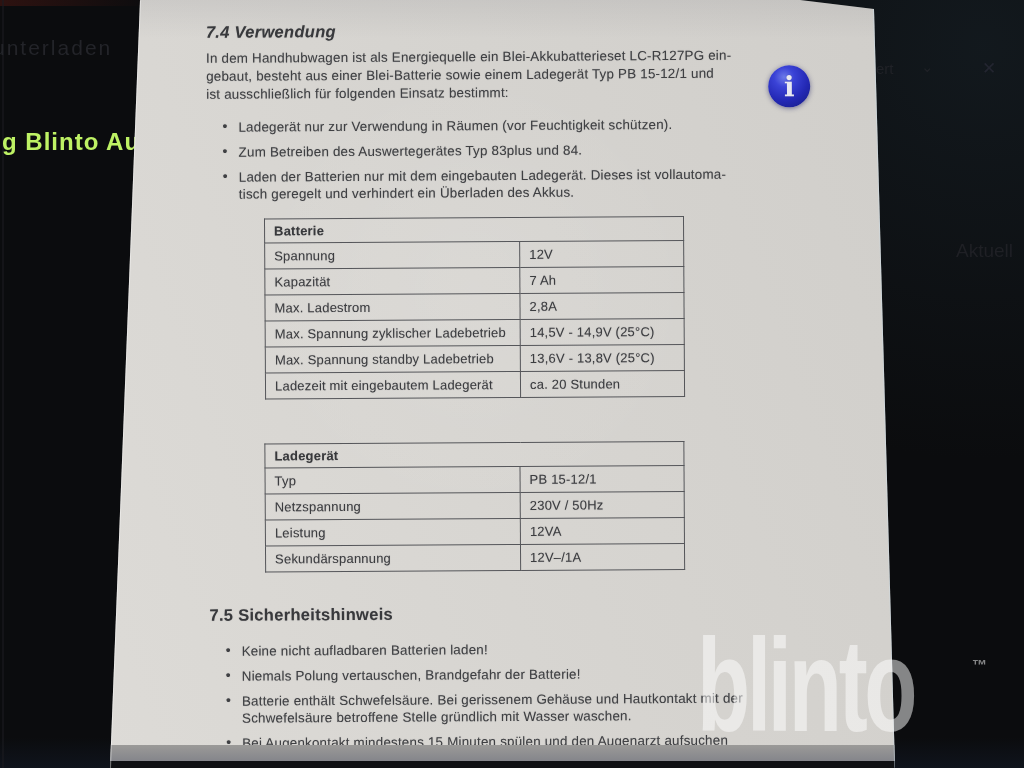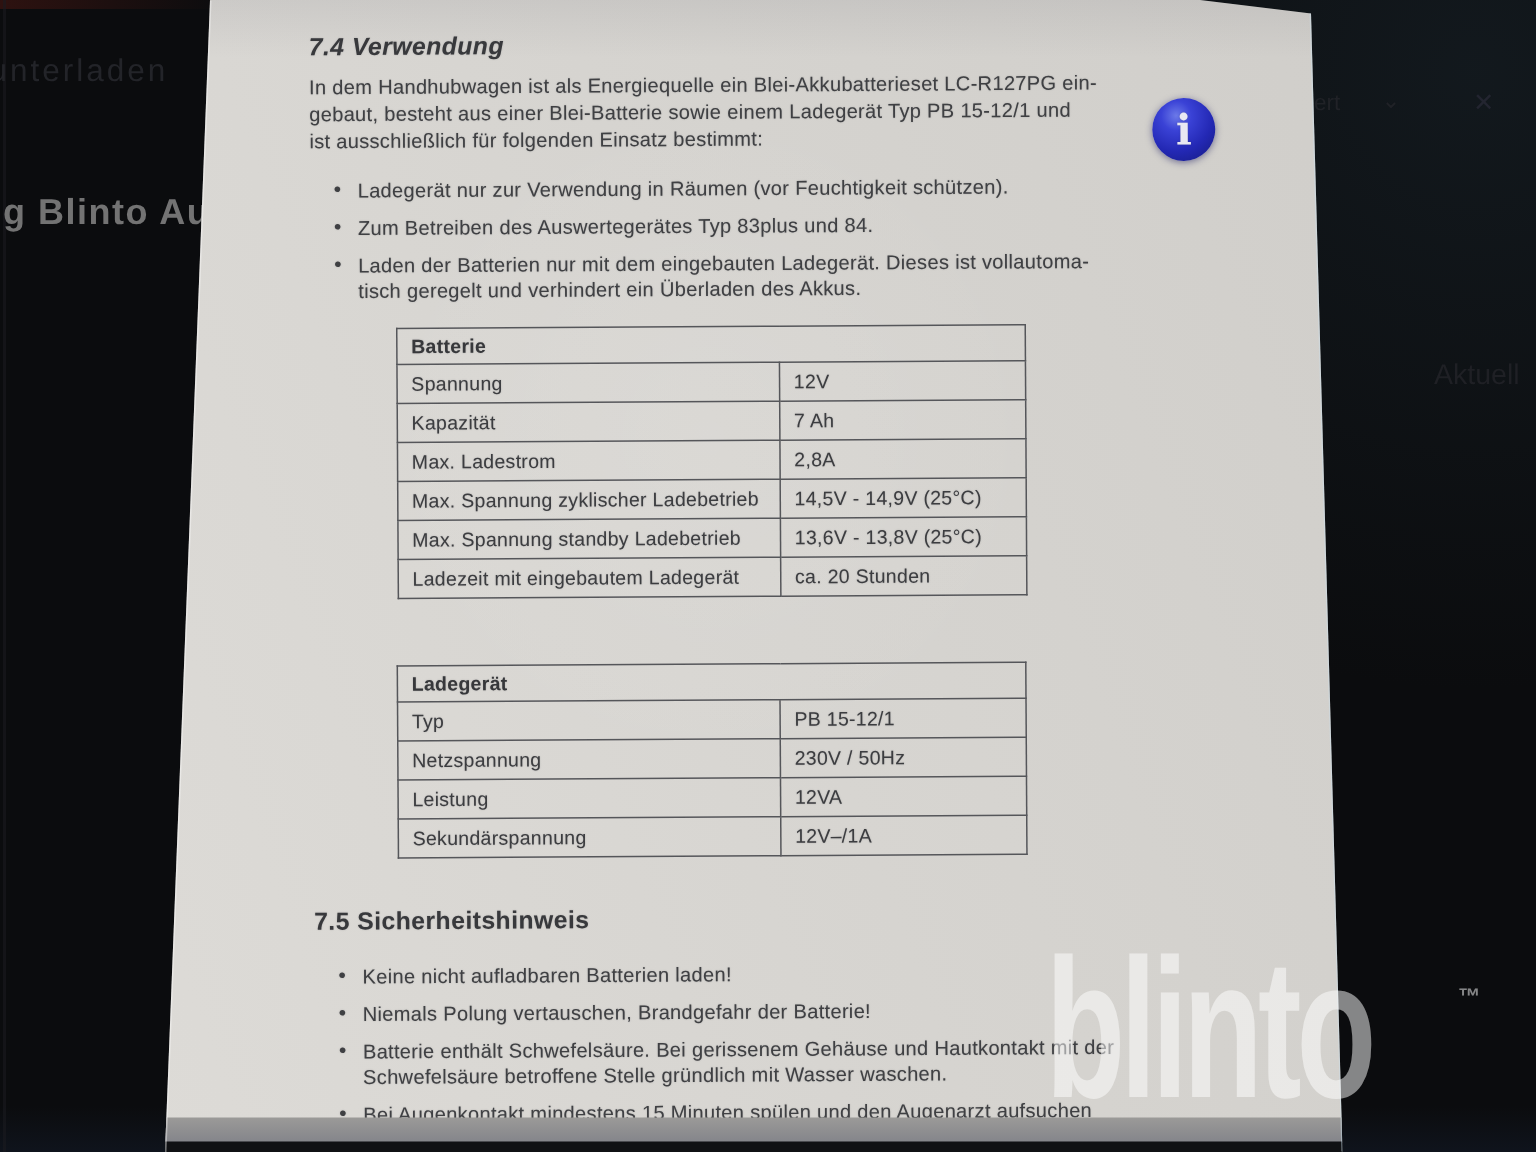--- a/index.html
+++ b/index.html
@@ -10,21 +10,21 @@
     background:
       linear-gradient(to top, rgba(22,32,52,.38), rgba(22,32,52,0) 4%),
       radial-gradient(circle at 96% 6%, rgba(32,48,58,.35), rgba(32,48,58,0) 34%),
       #0b0c0e;
   }
 
   
   .bg { position:absolute; inset:0; }
   .faint { position:absolute; white-space:nowrap; }
   .t-download { left:-16px; top:36px;  font-size:21px; letter-spacing:2px; color:#232429; }
-  .t-follow   { left:2px;   top:128px; font-size:24px; letter-spacing:1px; color:#737373; font-weight:600; }
+  .t-follow   { left:2px;   top:128px; font-size:24px; letter-spacing:1px; color:#bef264; font-weight:600; }
   .t-sort     { left:876px; top:60px;  font-size:15px; color:#202227; }
   .t-chevron  { left:921px; top:58px;  font-size:15px; color:#202227; }
   .t-close    { left:982px; top:58px;  font-size:17px; color:#232530; }
   .t-right    { left:956px; top:240px; font-size:19px; color:#1f2025; }
   .red-sliver { position:absolute; left:0; top:0; width:150px; height:6px;
                 background:linear-gradient(to right,#2e1210,rgba(46,18,16,0)); }
   .edge-line-far-left { position:absolute; left:2px; top:0; width:2px; height:768px;
                 background:#1a1b1f; opacity:.6; }
 
   

